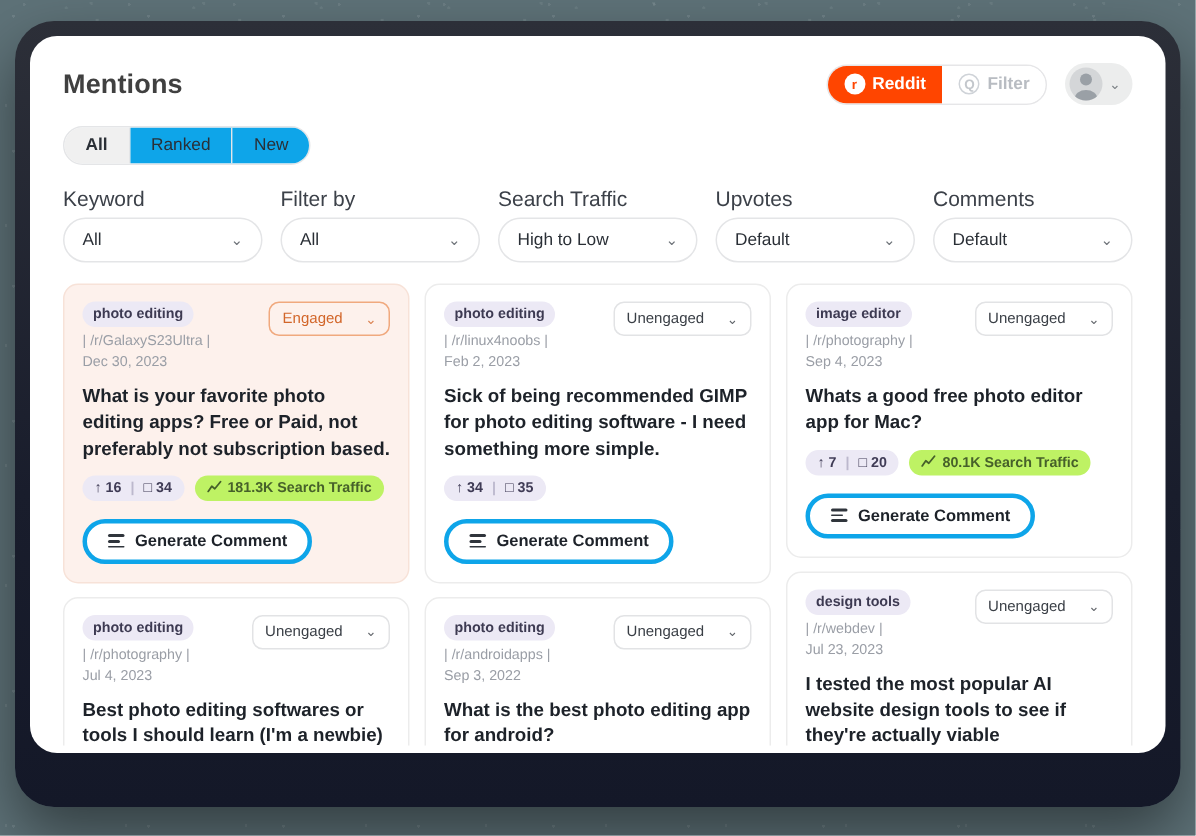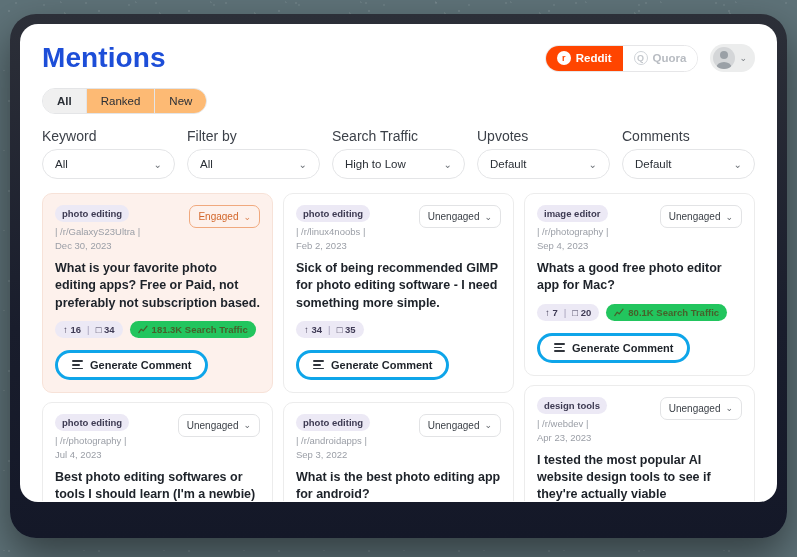--- a/index.html
+++ b/index.html
@@ -49,21 +49,21 @@
     background: #ffffff;
     border-radius: 18px;
     overflow: hidden;
   }
 
   
   .app-header {
     display: flex; align-items: center; justify-content: space-between;
     padding: 18px 22px 6px 22px;
   }
-  .page-title { font-size: 28px; font-weight: 700; color: #1d4ed8; letter-spacing: .1px; }
+  .page-title { font-size: 18px; font-weight: 700; color: #404040; letter-spacing: .1px; }
 
   .header-right { display: flex; align-items: center; gap: 12px; }
 
   .source-toggle {
     display: flex; align-items: center;
     border: 1px solid #e6e6e8;
     border-radius: 999px;
     overflow: hidden;
     height: 27px;
     background: #fff;
@@ -111,21 +111,21 @@
     border: 1px solid #e4e5e7;
     border-radius: 999px;
     overflow: hidden;
     height: 26px;
   }
   .seg {
     padding: 0 14px;
     display: flex; align-items: center;
     font-size: 11.5px; color: #2a2f36;
     border-right: 1px solid #e4e5e7;
-    background: #fdba74;
+    background: #0ea5e9;
   }
   .seg:last-child { border-right: none; }
   .seg.active { background: #f0f0f0; font-weight: 600; }
 
   
   .filters {
     display: flex; gap: 12px;
     padding: 14px 22px 10px 22px;
   }
   .filter { flex: 1; min-width: 0; }
@@ -167,21 +167,21 @@
     background: #ece9f5; color: #3d3a52;
     font-size: 9.5px; font-weight: 700;
     border-radius: 999px; padding: 3px 7px;
     white-space: nowrap;
   }
   .sub { font-size: 9.5px; color: #9a9ea6; white-space: nowrap; }
   .date { font-size: 9.5px; color: #9a9ea6; margin-top: 3px; }
 
   .status {
     flex: none;
-    display: flex; align-items: center; gap: 5px;
+    display: flex; align-items: center; gap: 15px;
     font-size: 10px;
     border-radius: 7px;
     padding: 5px 8px;
     white-space: nowrap;
   }
   .status.unengaged { border: 1px solid #e2e3e5; color: #3a3f46; background: #fff; }
   .status.engaged-badge { border: 1px solid #f0a97e; color: #d2662a; background: #fdf1ec; }
   .status .chev { font-size: 9px; color: inherit; opacity: .8; }
 
   .card-title {
@@ -192,22 +192,22 @@
 
   .chips { display: flex; align-items: center; gap: 7px; flex-wrap: wrap; }
   .chip-votes {
     display: flex; align-items: center; gap: 6px;
     background: #ece9f5; color: #3f3b55;
     border-radius: 999px; padding: 3px 8px;
     font-size: 9.5px; font-weight: 600;
   }
   .chip-votes .sep { color: #bcb8cd; }
   .chip-traffic {
-    display: flex; align-items: center; gap: 4px;
-    background: #22c55e; color: #46602a;
+    display: flex; gap: 4px;
+    background: #bef264; color: #46602a;
     border-radius: 999px; padding: 3px 8px;
     font-size: 9.5px; font-weight: 600;
   }
 
   .gen-btn {
     margin-top: 12px;
     display: inline-flex; align-items: center; gap: 7px;
     border: 3px solid #0ea5e9;
     border-radius: 999px;
     background: #fff;
@@ -232,21 +232,21 @@
       <div class="page-title">Mentions</div>
 
       <div class="header-right">
         <div class="source-toggle">
           <div class="src active">
             <span class="src-dot">r</span>
             <span>Reddit</span>
           </div>
           <div class="src inactive">
             <span class="src-dot">Q</span>
-            <span>Quora</span>
+            <span>Filter</span>
           </div>
         </div>
 
         <div class="avatar-menu">
           <div class="avatar"></div>
           <span class="chev">⌄</span>
         </div>
       </div>
     </div>
 
@@ -430,21 +430,21 @@
               </span>
               <span>Generate Comment</span>
             </div></div>
           <div class="card">
             <div class="card-top">
               <div class="meta-wrap">
                 <div class="meta-line1">
                   <span class="kw-badge">design tools</span>
                   <span class="sub">| /r/webdev |</span>
                 </div>
-                <div class="date">Apr 23, 2023</div>
+                <div class="date">Jul 23, 2023</div>
               </div>
               <div class="status unengaged">
                 <span>Unengaged</span>
                 <span class="chev">⌄</span>
               </div>
             </div>
             <div class="card-title">I tested the most popular AI website design tools to see if they're actually viable</div>
           </div>
         </div>
       </div>

